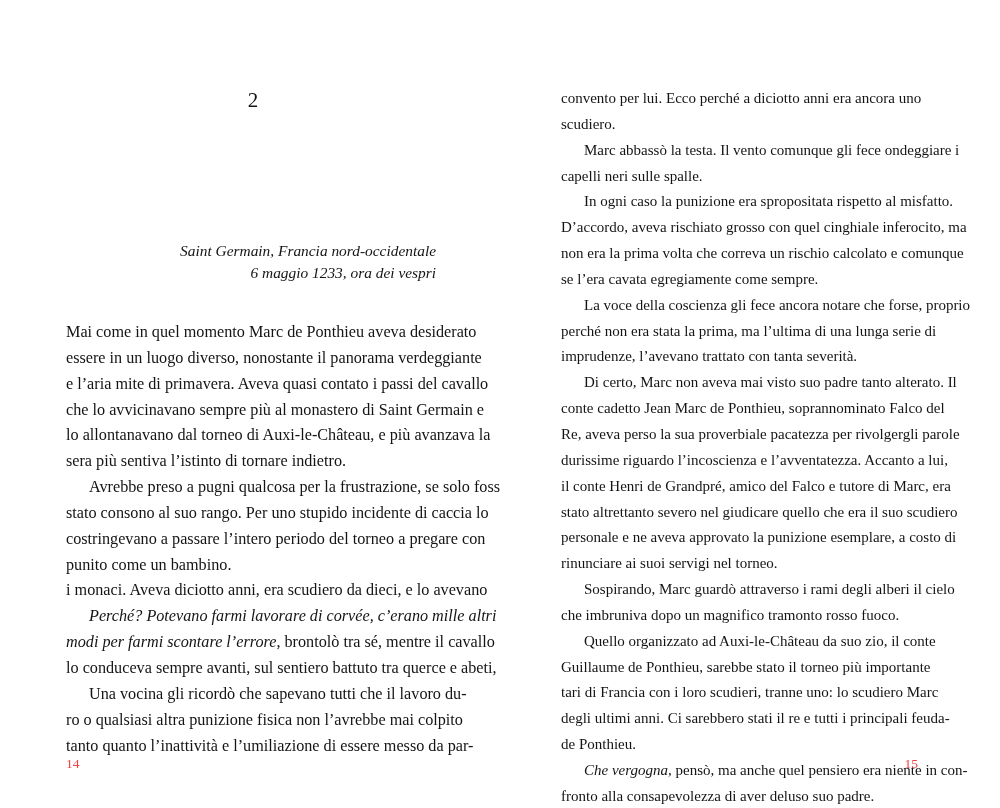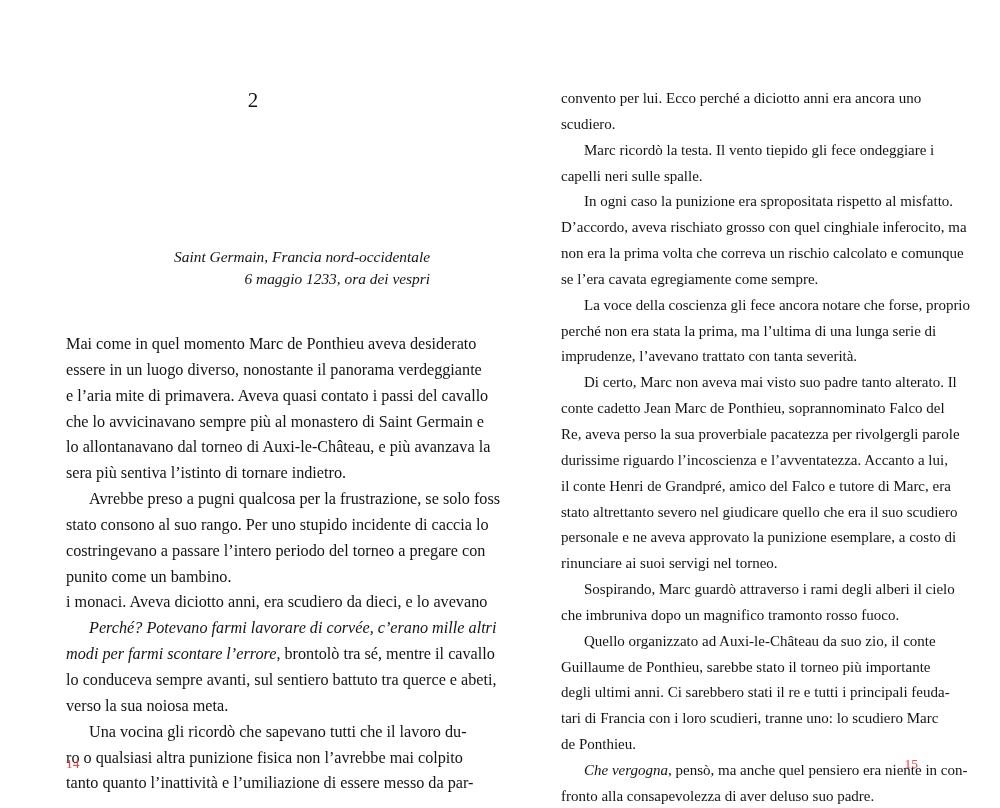--- a/index.html
+++ b/index.html
@@ -50,21 +50,21 @@
     line-height: 1;
     text-align: center;
     width: 374px;
     margin: 0 0 0 0;
     padding-top: 4px;
     letter-spacing: 0.2px;
     color: #141414;
   }
 
   .epigraph {
-    margin: 10px;
+    margin: 4px;
     padding: 0;
     font-style: italic;
     font-size: 15.4px;
     line-height: 21.5px;
     text-align: right;
     color: #141414;
   }
   .epigraph-spacer { height: 125px; }
   .epigraph-line { display: block; white-space: nowrap; }
   .epigraph-gap { height: 33px; }
@@ -134,42 +134,41 @@
             <span class="ln indent">Avrebbe preso a pugni qualcosa per la frustrazione, se solo fosse</span>
             <span class="ln">stato consono al suo rango. Per uno stupido incidente di caccia lo</span>
             <span class="ln">costringevano a passare l’intero periodo del torneo a pregare con</span>
             <span class="ln">punito come un bambino.</span>
             <span class="ln">i monaci. Aveva diciotto anni, era scudiero da dieci, e lo avevano</span>
           </div>
           <div class="para">
             <span class="ln indent"><em>Perché? Potevano farmi lavorare di corvée, c’erano mille altri</em></span>
             <span class="ln"><em>modi per farmi scontare l’errore</em>, brontolò tra sé, mentre il cavallo</span>
             <span class="ln">lo conduceva sempre avanti, sul sentiero battuto tra querce e abeti,</span>
-            <span class="ln">verso la sua noiosa meta.</span>
           </div>
           <div class="para">
             <span class="ln indent">Una vocina gli ricordò che sapevano tutti che il lavoro du-</span>
             <span class="ln">ro o qualsiasi altra punizione fisica non l’avrebbe mai colpito</span>
             <span class="ln">tanto quanto l’inattività e l’umiliazione di essere messo da par-</span>
           </div>
         </div>
     </div>
 
     <div class="folio">14</div>
   </div>
 
   <div class="page page-recto">
     <div class="textblock">
       <div id="recto-body">
           <div class="para">
             <span class="ln">convento per lui. Ecco perché a diciotto anni era ancora uno</span>
             <span class="ln">scudiero.</span>
           </div>
           <div class="para">
-            <span class="ln indent">Marc ricordò la testa. Il vento tiepido gli fece ondeggiare i</span>
+            <span class="ln indent">Marc abbassò la testa. Il vento comunque gli fece ondeggiare i</span>
             <span class="ln">capelli neri sulle spalle.</span>
           </div>
           <div class="para">
             <span class="ln indent">In ogni caso la punizione era spropositata rispetto al misfatto.</span>
             <span class="ln">D’accordo, aveva rischiato grosso con quel cinghiale inferocito, ma</span>
             <span class="ln">non era la prima volta che correva un rischio calcolato e comunque</span>
             <span class="ln">se l’era cavata egregiamente come sempre.</span>
           </div>
           <div class="para">
             <span class="ln indent">La voce della coscienza gli fece ancora notare che forse, proprio</span>
@@ -186,22 +185,22 @@
             <span class="ln">personale e ne aveva approvato la punizione esemplare, a costo di</span>
             <span class="ln">rinunciare ai suoi servigi nel torneo.</span>
           </div>
           <div class="para">
             <span class="ln indent">Sospirando, Marc guardò attraverso i rami degli alberi il cielo</span>
             <span class="ln">che imbruniva dopo un magnifico tramonto rosso fuoco.</span>
           </div>
           <div class="para">
             <span class="ln indent">Quello organizzato ad Auxi-le-Château da suo zio, il conte</span>
             <span class="ln">Guillaume de Ponthieu, sarebbe stato il torneo più importante</span>
+            <span class="ln">tari di Francia con i loro scudieri, tranne uno: lo scudiero Marc</span>
             <span class="ln">degli ultimi anni. Ci sarebbero stati il re e tutti i principali feuda-</span>
-            <span class="ln">tari di Francia con i loro scudieri, tranne uno: lo scudiero Marc</span>
             <span class="ln">de Ponthieu.</span>
           </div>
           <div class="para">
             <span class="ln indent"><em>Che vergogna</em>, pensò, ma anche quel pensiero era niente in con-</span>
             <span class="ln">fronto alla consapevolezza di aver deluso suo padre.</span>
           </div>
         </div>
     </div>
 
     <div class="folio">15</div>

